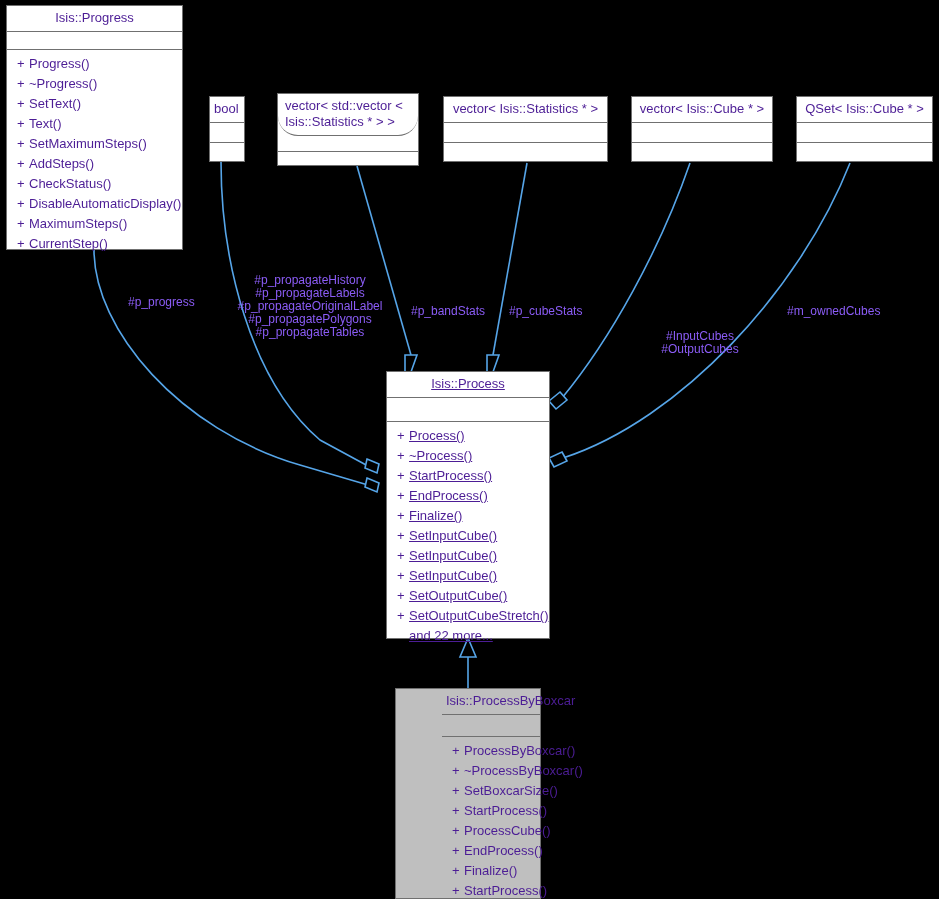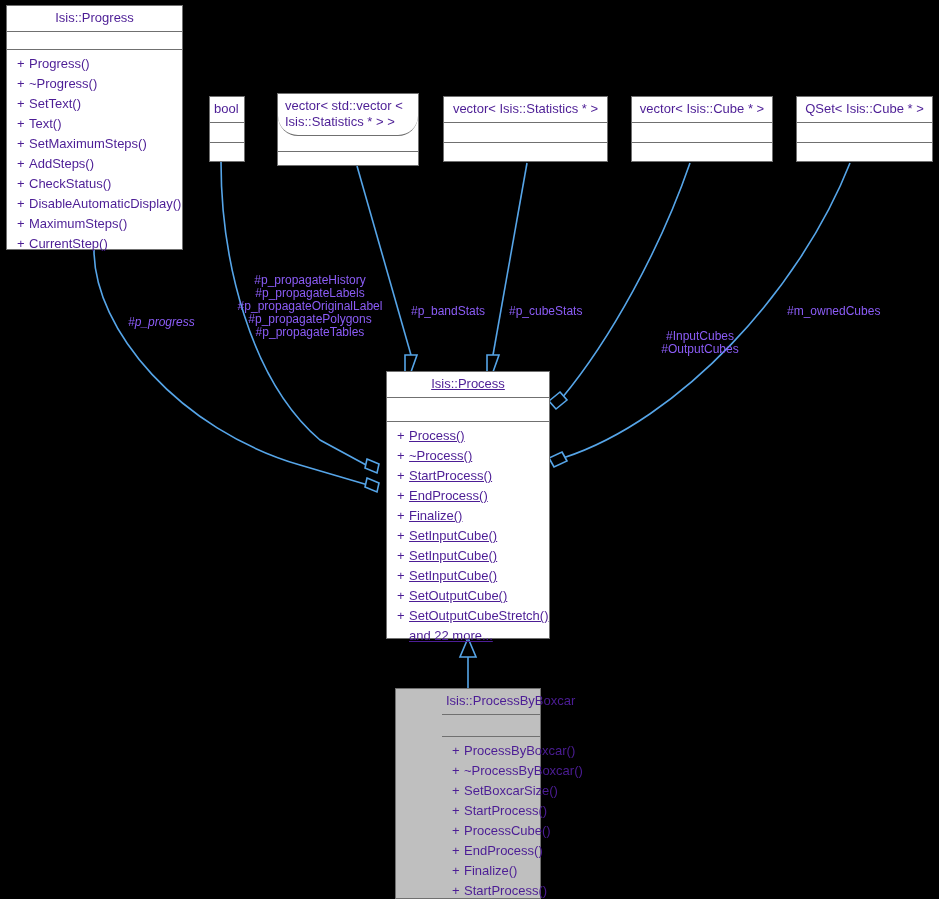--- a/index.html
+++ b/index.html
@@ -147,21 +147,21 @@
       <path class="edge-path" d="M 850,163 C 800,290 680,420 563,458"></path>
       <polygon class="edge-diamond" points="562,452 567,461 554,467 549,458"></polygon>
     </g>
 
     <g>
       <path class="edge-path" d="M 468,688 L 468,655"></path>
       <polygon class="edge-triangle" points="468,638 476,657 460,657"></polygon>
     </g>
   </svg>
 
-  <div class="edge-label" style="left:128px; top:316px;font-style:italic;">#p_progress</div>
+  <div class="edge-label" style="left:128px; top:296px;">#p_progress</div>
 
   <div class="edge-label" style="left:237px; top:274px; width:146px;">#p_propagateHistory
 #p_propagateLabels
 #p_propagateOriginalLabel
 #p_propagatePolygons
 #p_propagateTables</div>
 
   <div class="edge-label" style="left:411px; top:305px;text-align:right;">#p_bandStats</div>
 
   <div class="edge-label" style="left:509px; top:305px;">#p_cubeStats</div>

